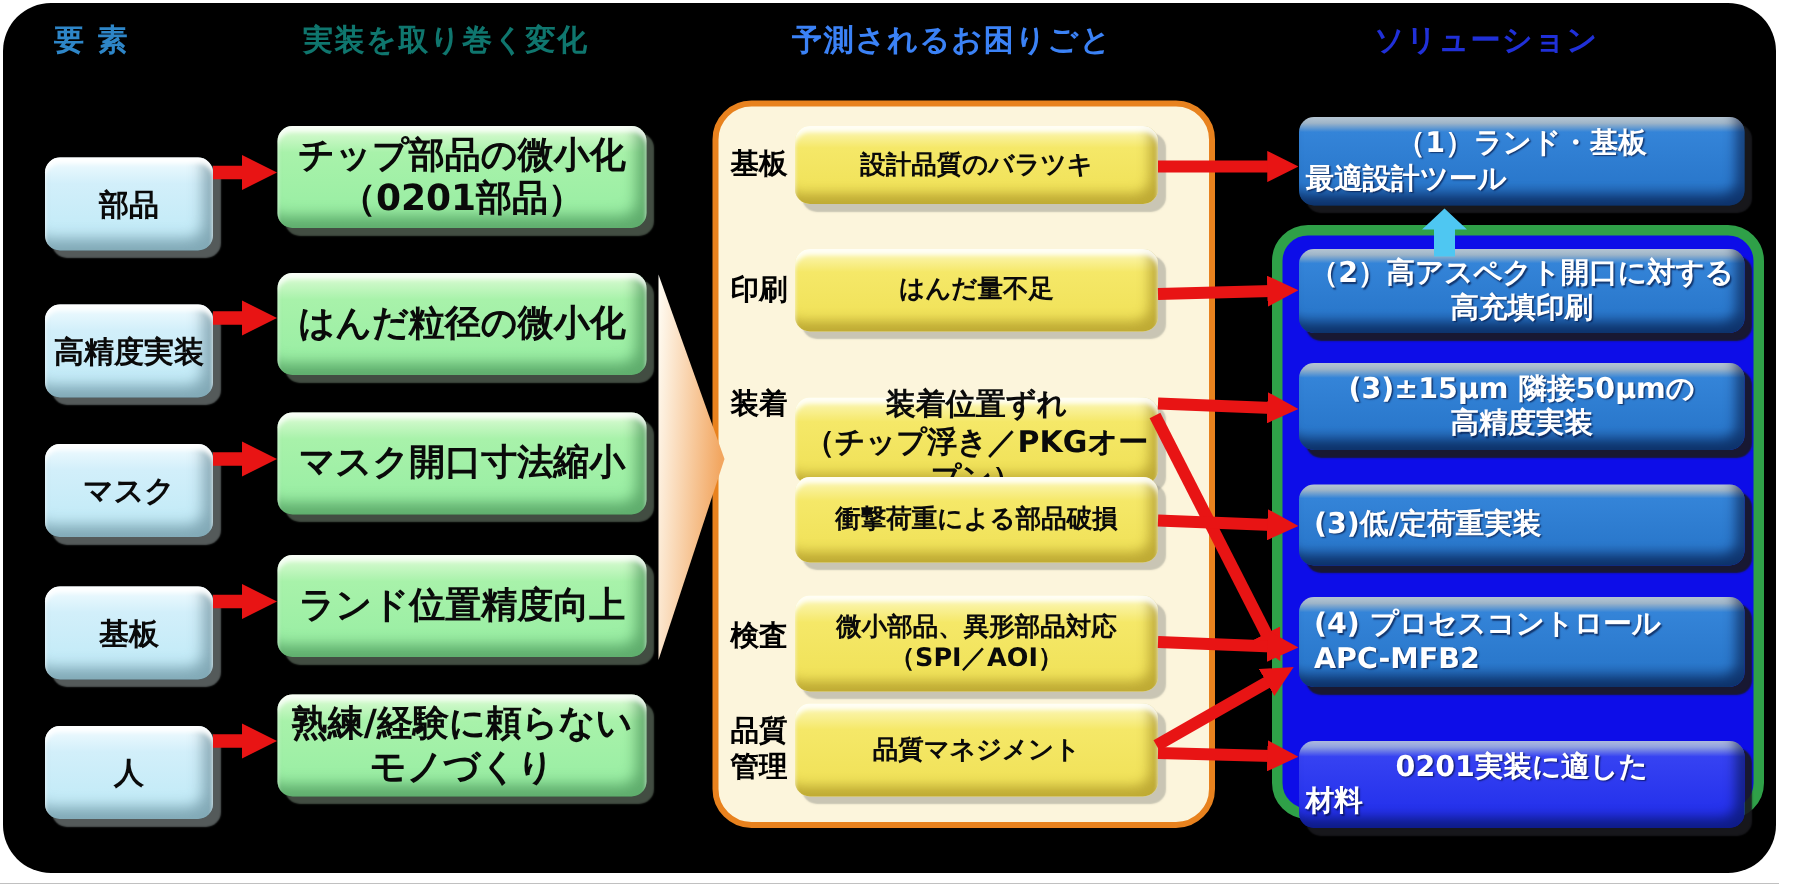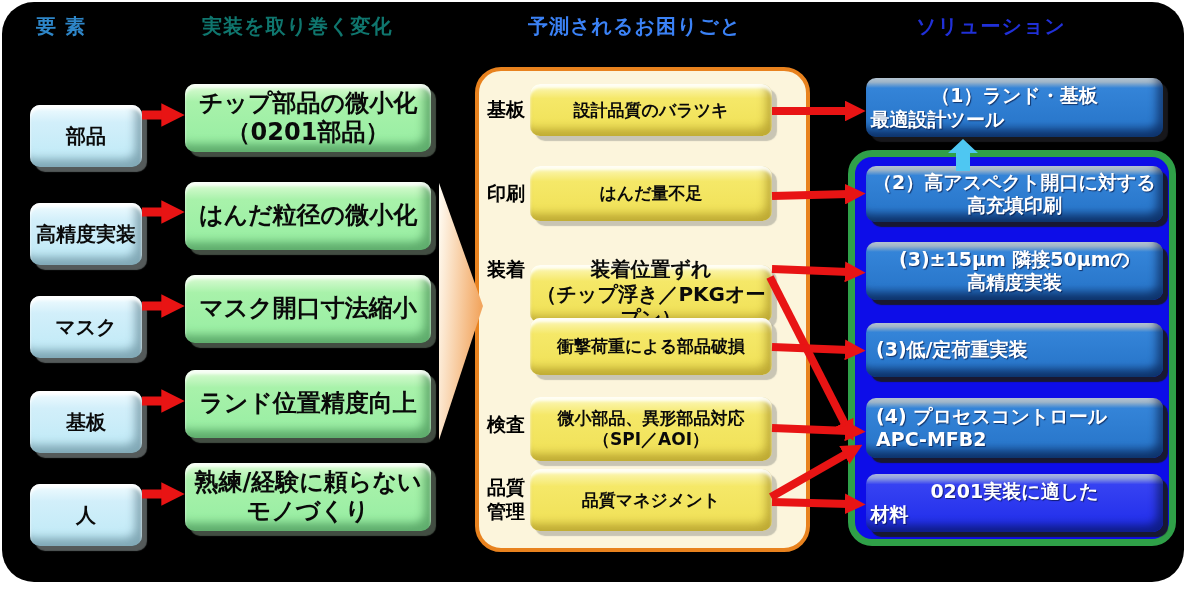--- a/index.html
+++ b/index.html
@@ -23,21 +23,21 @@
   .chg{left:185px;width:246px;height:68px;font-size:24px;
         background:linear-gradient(180deg,#e0fcd8 0%,#a8f2aa 26%,#96eda2 100%);
         box-shadow:inset 0 4px 3px rgba(255,255,255,.8), inset -7px -8px 9px rgba(40,110,55,.5), 5px 5px 1px rgba(120,140,120,.55);}
   .prob{left:530px;width:242px;font-size:17px;
         background:linear-gradient(180deg,#fdf9c2 0%,#f5e868 28%,#efe055 100%);
         box-shadow:inset 0 4px 3px rgba(255,255,255,.85), inset -6px -7px 8px rgba(130,105,10,.45), 5px 5px 1px rgba(150,150,140,.5);}
   .prob-sm{font-size:20px;margin-top:24px;}
   .sol{left:866px;width:297px;font-size:19px;color:#fff;text-shadow:1px 1px 1px rgba(0,10,50,.65);
         background:linear-gradient(180deg,#b8c8d5 0%,#9db4c8 7%,#3484d8 17%,#2a78cc 74%,#1c5da8 100%);
         box-shadow:inset -6px -7px 8px rgba(0,15,55,.55), 5px 5px 1px rgba(25,25,30,.9);}
-  .sol-bright{background:linear-gradient(180deg,#b0bce0 0%,#8fa0e0 7%,#3642f2 18%,#1f2cea 100%);}
+  .sol-bright{background:linear-gradient(180deg,#b0bce0 0%,#8fa0e0 7%,#3642f2 18%,#1f2cea 100%);margin-top:20px;}
   .sol .l1,.sol .l2{width:100%;}
   .al-c{text-align:center;}
   .al-l{text-align:left;padding-left:9px;}
   .al-l2{text-align:left;padding-left:20px;}
   .stage{position:absolute;z-index:2;left:483px;width:46px;color:#000;font-size:19px;text-align:center;white-space:pre-line;line-height:1.26;}
   svg.overlay{position:absolute;left:0;top:0;z-index:3;pointer-events:none;}
 </style>
 </head>
 <body>
 

